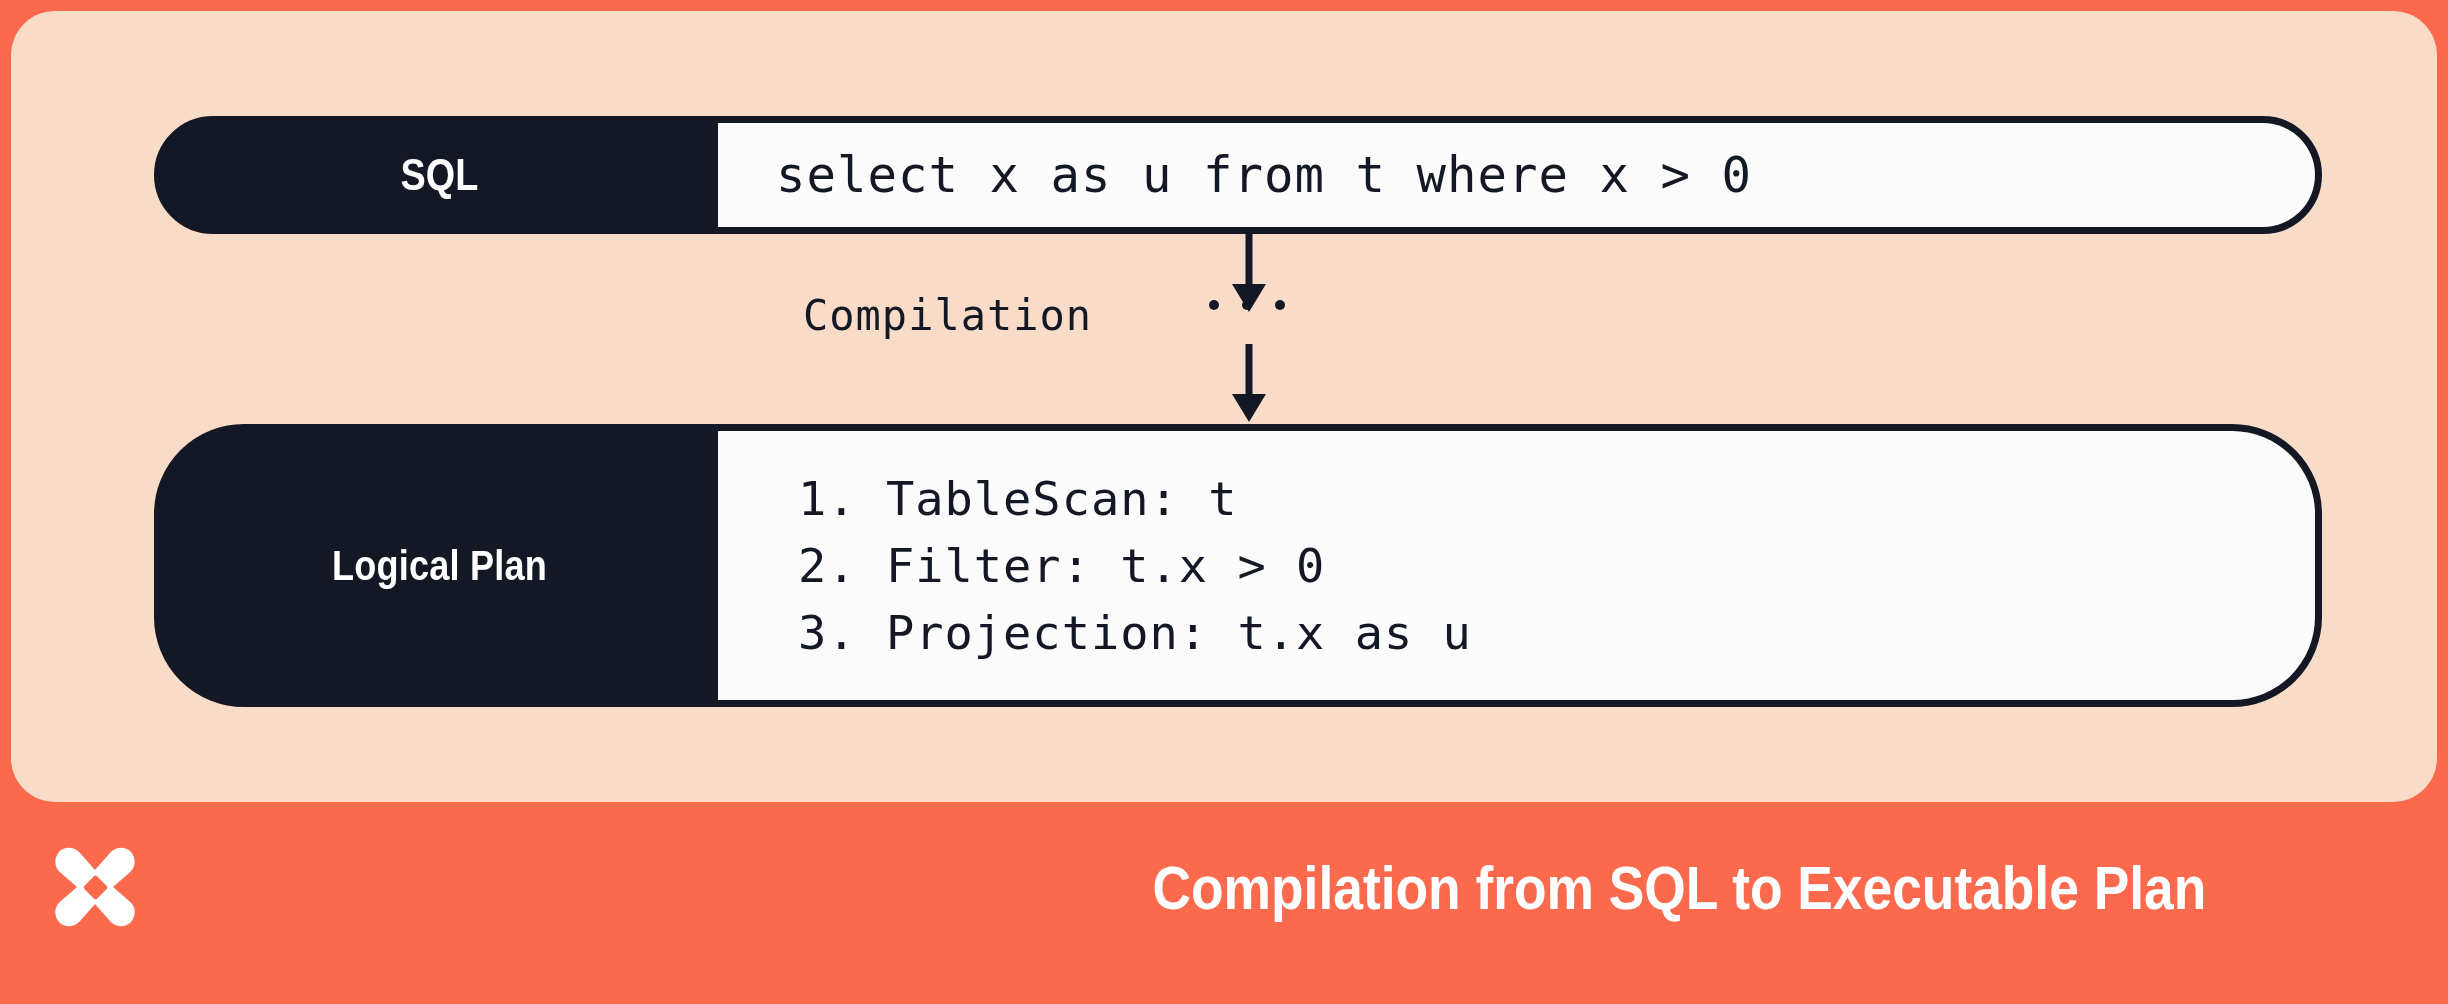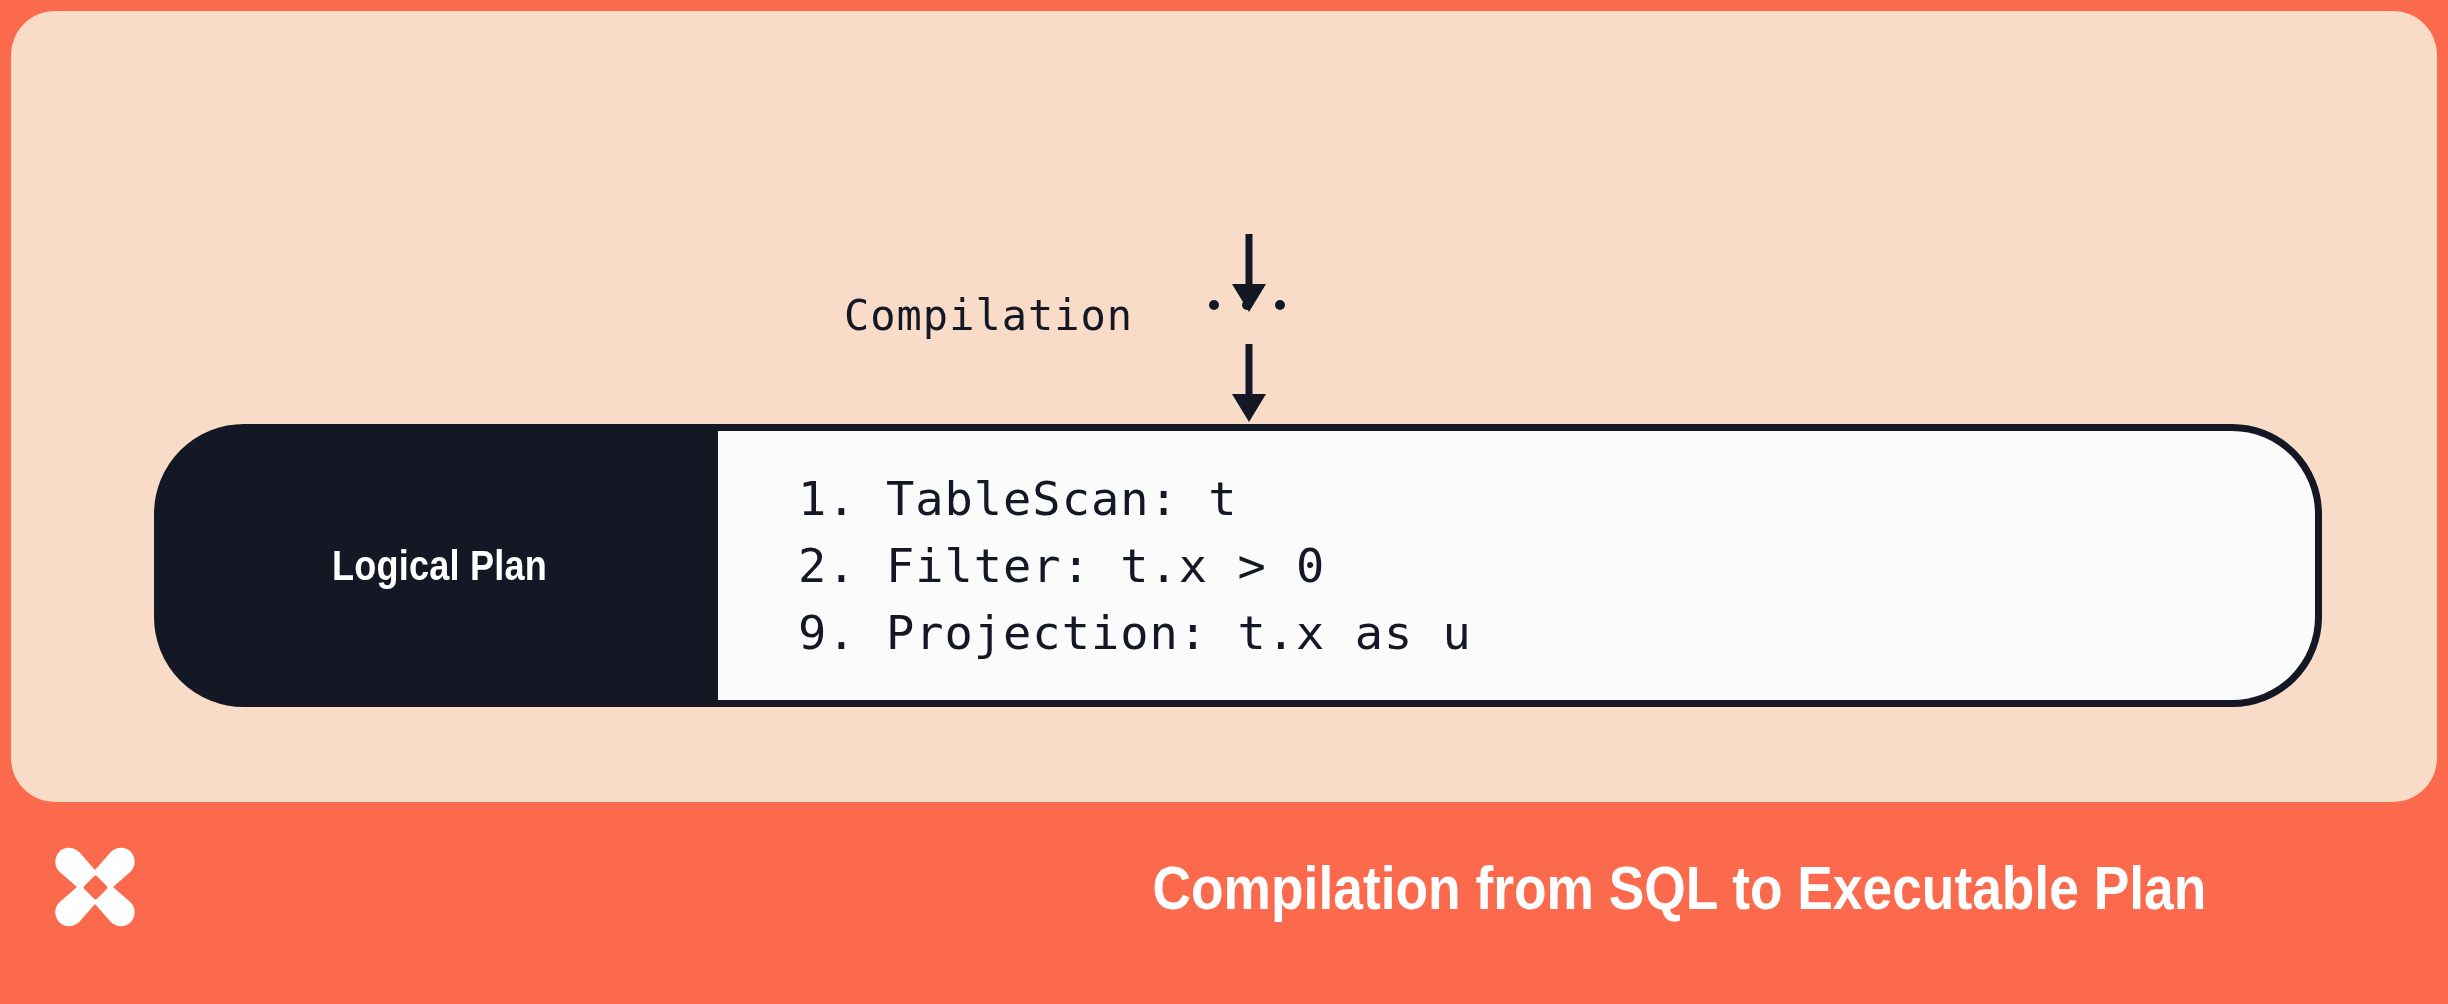--- a/index.html
+++ b/index.html
@@ -119,21 +119,21 @@
     position: absolute;
     left: 1067px;   
     width: 56px;
   }
   .flow-arrow svg { display: block; }
   #arrow-top  { top: 0px; }
   #arrow-bottom { top: 110px; }
 
   .flow-caption {
     position: absolute;
-    left: 690px;
+    left: 649px;
     top: 57px;
     font-family: "DejaVu Sans Mono", "Liberation Mono", monospace;
     font-size: 42px;
     color: #131824;
     letter-spacing: 1px;
     white-space: pre;
   }
   .flow-dots {
     position: absolute;
     left: 1055px;
@@ -184,20 +184,26 @@
     transform: scaleX(0.86);
   }
 </style>
 </head>
 <body>
 
 <div class="poster">
 
   <div class="card">
 
+    <div class="row" id="row-sql">
+      <div class="row-label">SQL</div>
+      <div class="row-panel">
+        <div class="code-line">select x as u from t where x &gt; 0</div>
+      </div>
+    </div>
 
     <div class="flow">
 
       <div class="flow-arrow" id="arrow-top">
         <svg viewBox="0 0 56 80" width="56" height="80" aria-hidden="true">
           <line x1="28" y1="0" x2="28" y2="57" stroke="#131824" stroke-width="7"></line>
           <polygon points="28,78 11,50 45,50" fill="#131824"></polygon>
         </svg>
       </div>
 
@@ -216,21 +222,21 @@
         </svg>
       </div>
 
     </div>
 
     <div class="row" id="row-plan">
       <div class="row-label">Logical Plan</div>
       <div class="row-panel">
         <div class="plan-line">1. TableScan: t</div>
         <div class="plan-line">2. Filter: t.x &gt; 0</div>
-        <div class="plan-line">9. Projection: t.x as u</div>
+        <div class="plan-line">3. Projection: t.x as u</div>
       </div>
     </div>
 
   </div>
 
   <div class="footer">
 
     <div class="brand-logo">
       <svg viewBox="0 0 100 100" aria-hidden="true">
         <path d="M16.5 9.5

